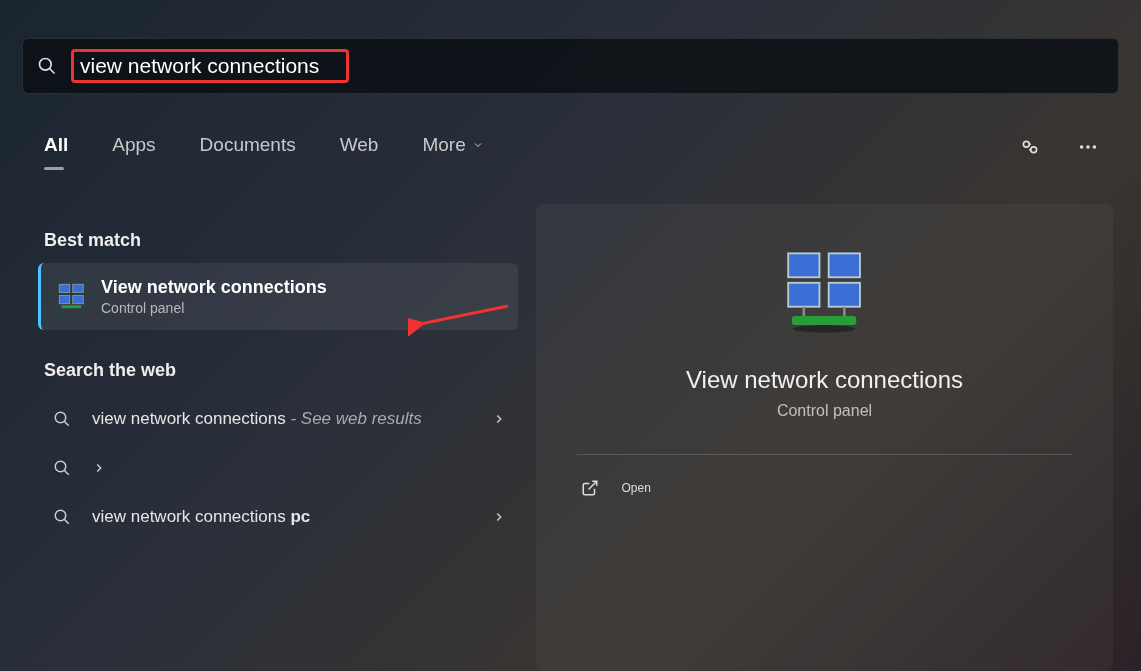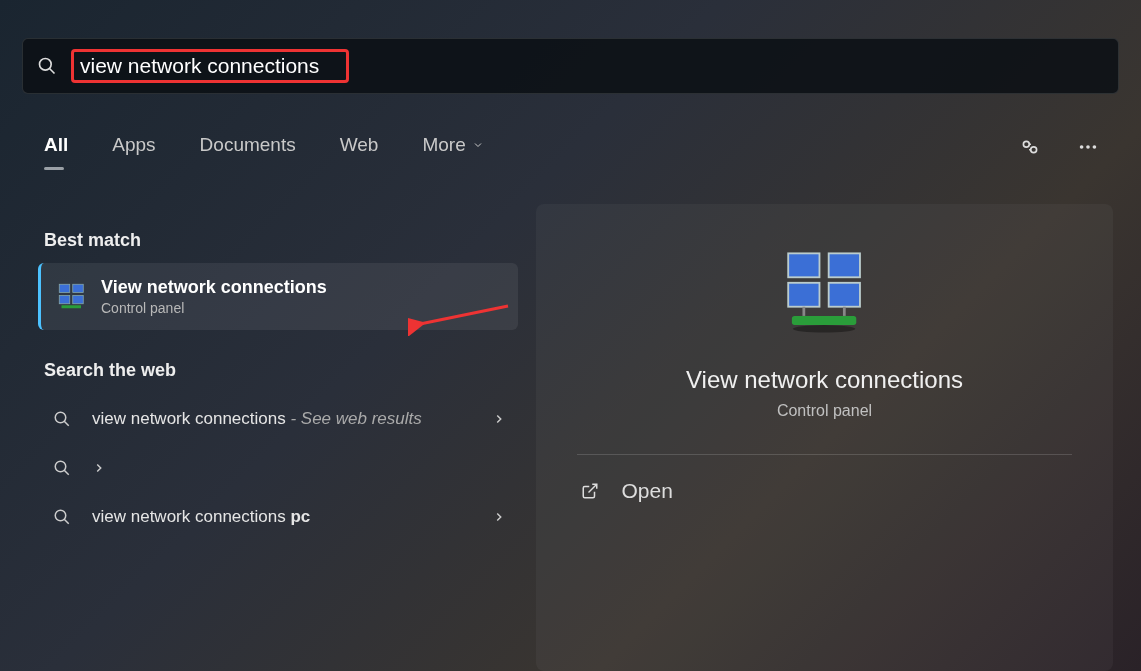--- a/index.html
+++ b/index.html
@@ -133,21 +133,21 @@
   .panel-icon { margin-bottom: 28px; }
   .panel-title { font-size: 24px; color: #f0f0f0; margin-bottom: 8px; }
   .panel-sub { font-size: 16px; color: #c0c0c0; margin-bottom: 34px; }
   .panel-div { width: 92%; height: 1px; background: rgba(255,255,255,0.15); }
   .panel-action {
     width: 92%;
     display: flex;
     align-items: center;
     gap: 22px;
     padding: 24px 4px;
-    font-size: 21px;
+    font-size: 12px;
     color: #ddd;
     cursor: pointer;
   }
   svg { display: block; }
 </style>
 </head>
 <body>
 
 <div class="search-bar-wrap">
   <span class="search-icon-main">

